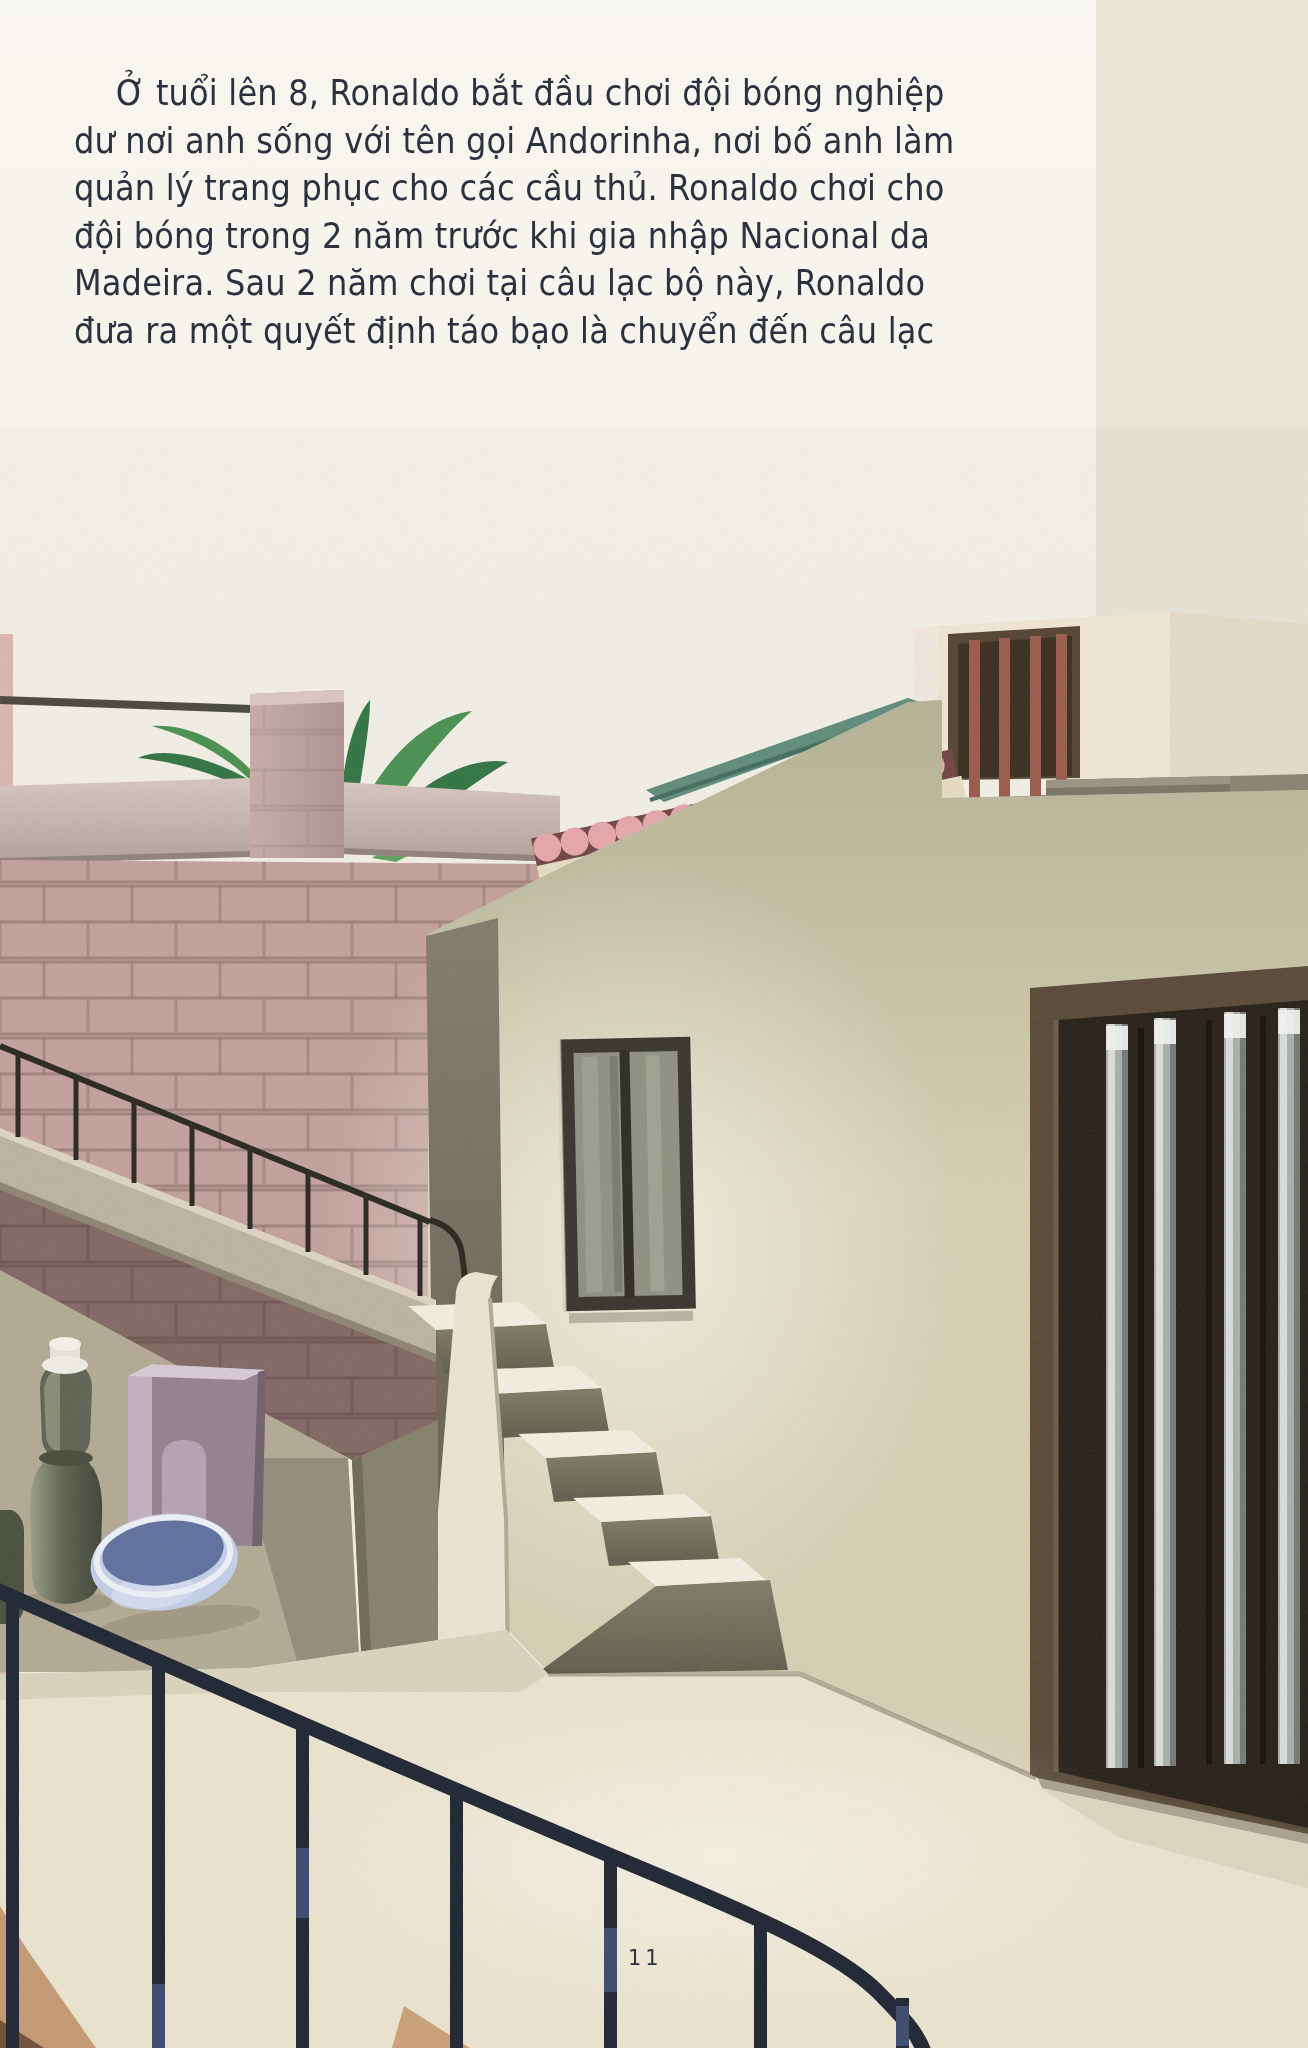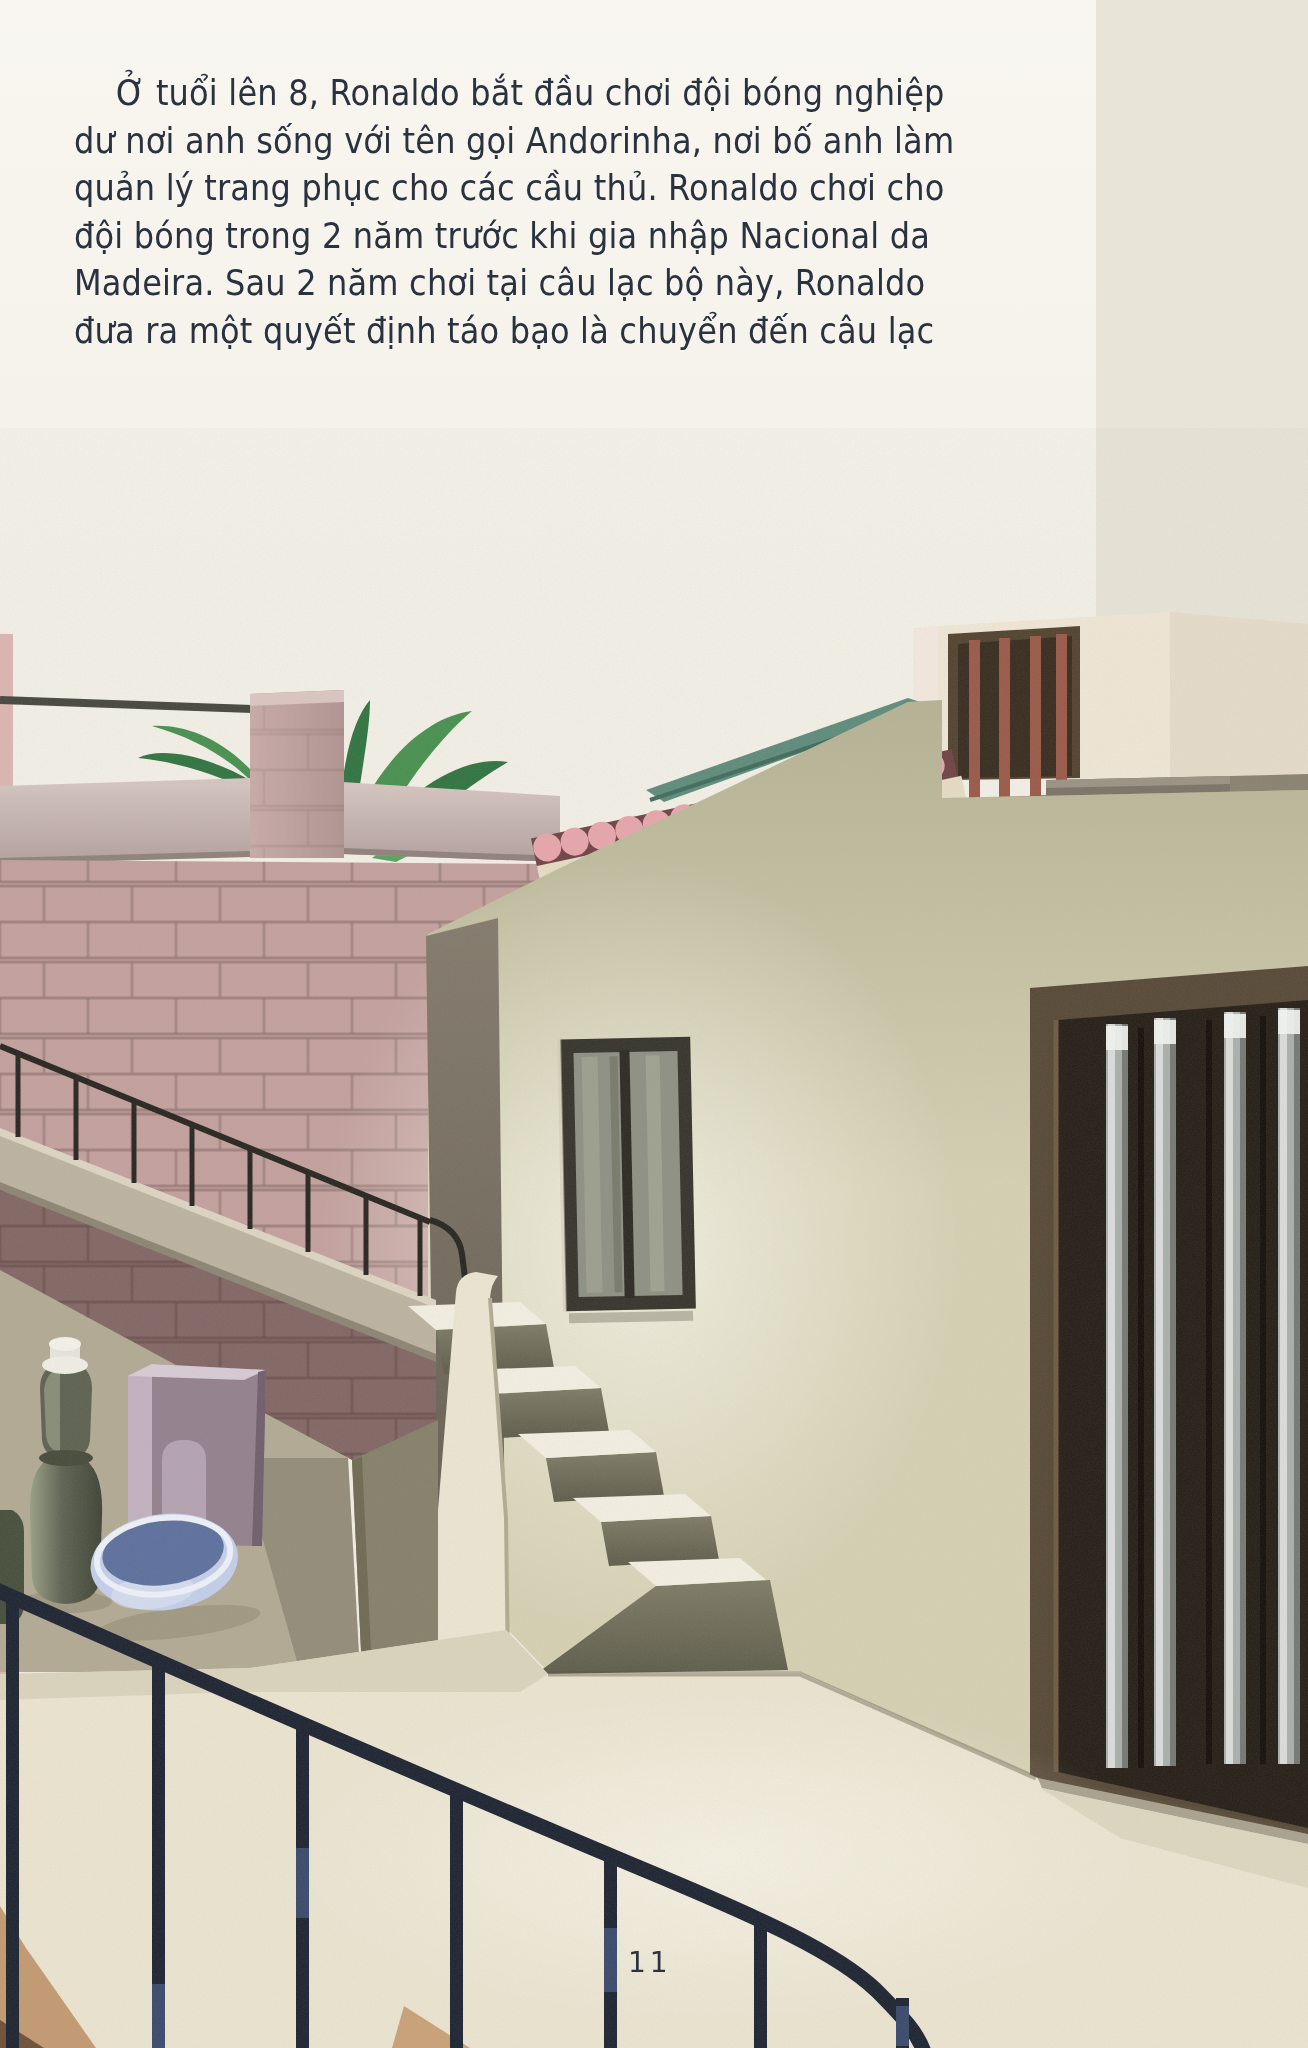--- a/index.html
+++ b/index.html
@@ -14,21 +14,21 @@
   }
   .text-line{
     font-size:35px;line-height:47.5px;white-space:nowrap;
     transform:scaleX(0.915);transform-origin:0 0;
     letter-spacing:0.2px;font-weight:400;
   }
   .text-line.first{padding-left:46px;}
   .illo{position:absolute;left:0;top:428px;display:block;}
   .page-number{
     position:absolute;left:628px;top:1946px;width:60px;
-    font-size:28px;letter-spacing:4px;color:#2b333e;text-align:left;
+    font-size:21px;letter-spacing:4px;color:#2b333e;text-align:left;
   }
 </style>
 </head>
 <body>
 
 <div class="page">
 
   <div class="text-block">
     <div class="text-line first">Ở tuổi lên 8, Ronaldo bắt đầu chơi đội bóng nghiệp</div>
     <div class="text-line">dư nơi anh sống với tên gọi Andorinha, nơi bố anh làm</div>

